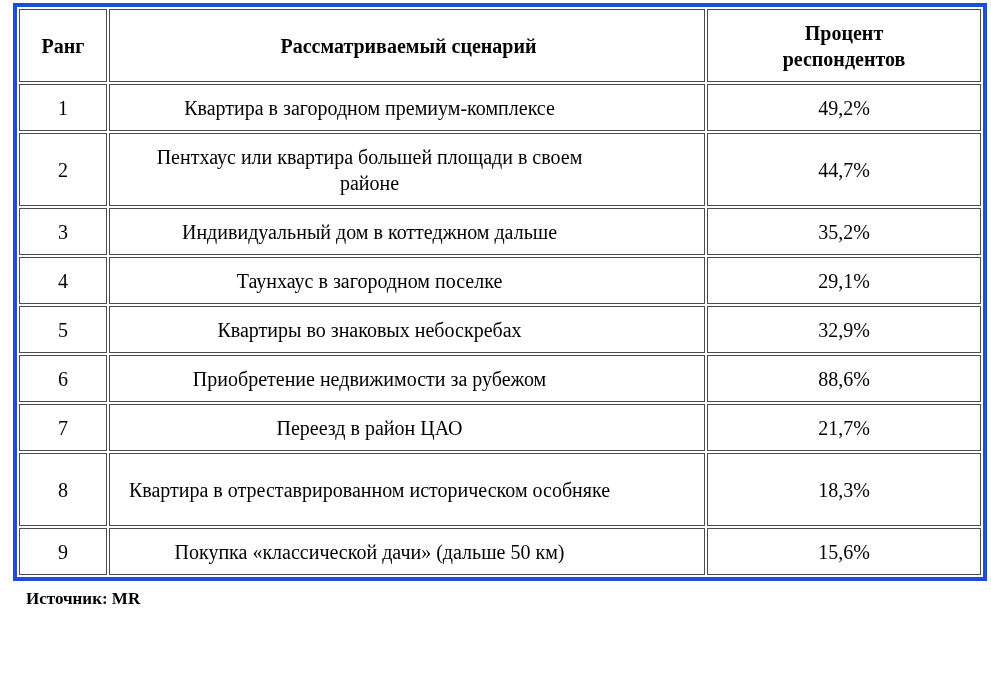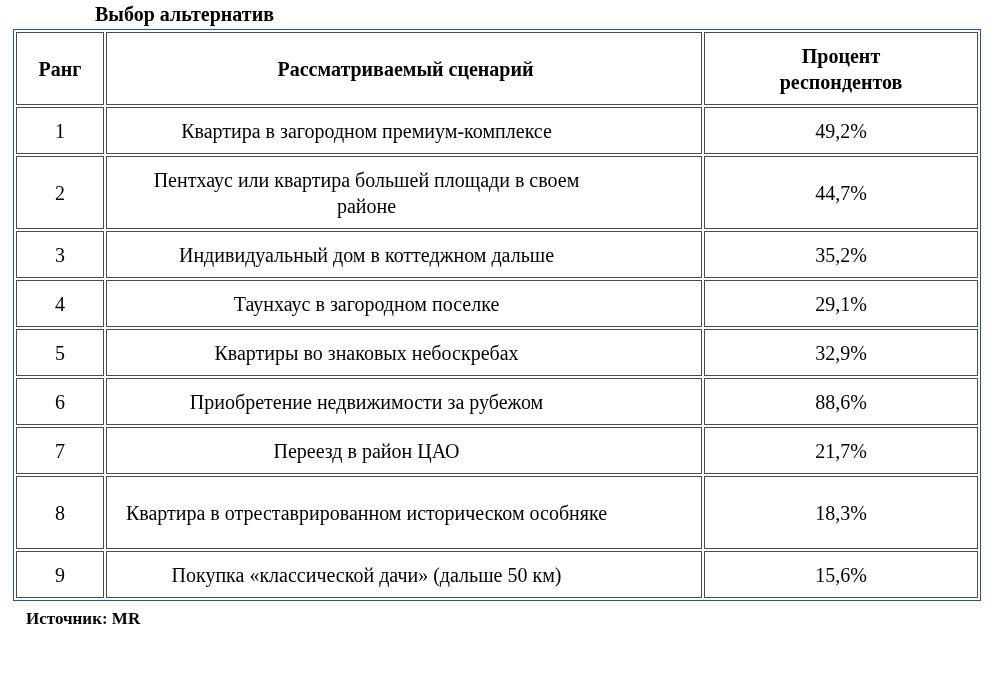--- a/index.html
+++ b/index.html
@@ -22,21 +22,21 @@
     font-size: 20px;
     line-height: 24px;
     font-weight: bold;
   }
   table.alt-table {
     margin: 3px 0 0 13px;
     width: 964px;
     table-layout: fixed;
     border-collapse: separate;
     border-spacing: 2px;
-    border: 1px solid #1d4ed8;
+    border: 4px solid #1d4ed8;
     background: #ffffff;
   }
   .alt-table th,
   .alt-table td {
     border: 1px solid #4d4d4d;
     background: #ffffff;
     vertical-align: middle;
     font-size: 20px;
     line-height: 1.3;
     box-sizing: border-box;
@@ -60,21 +60,20 @@
     font-size: 17px;
     line-height: 21px;
     font-weight: bold;
   }
 </style>
 </head>
 <body>
 
 <div class="page">
 
-  <div class="doc-title">Выбор альтернатив</div>
 
   <table class="alt-table">
     <colgroup>
       <col style="width:88px">
       <col style="width:596px">
       <col style="width:274px">
     </colgroup>
     <thead>
       <tr class="hdr-row">
         <th class="c1">Ранг</th>

